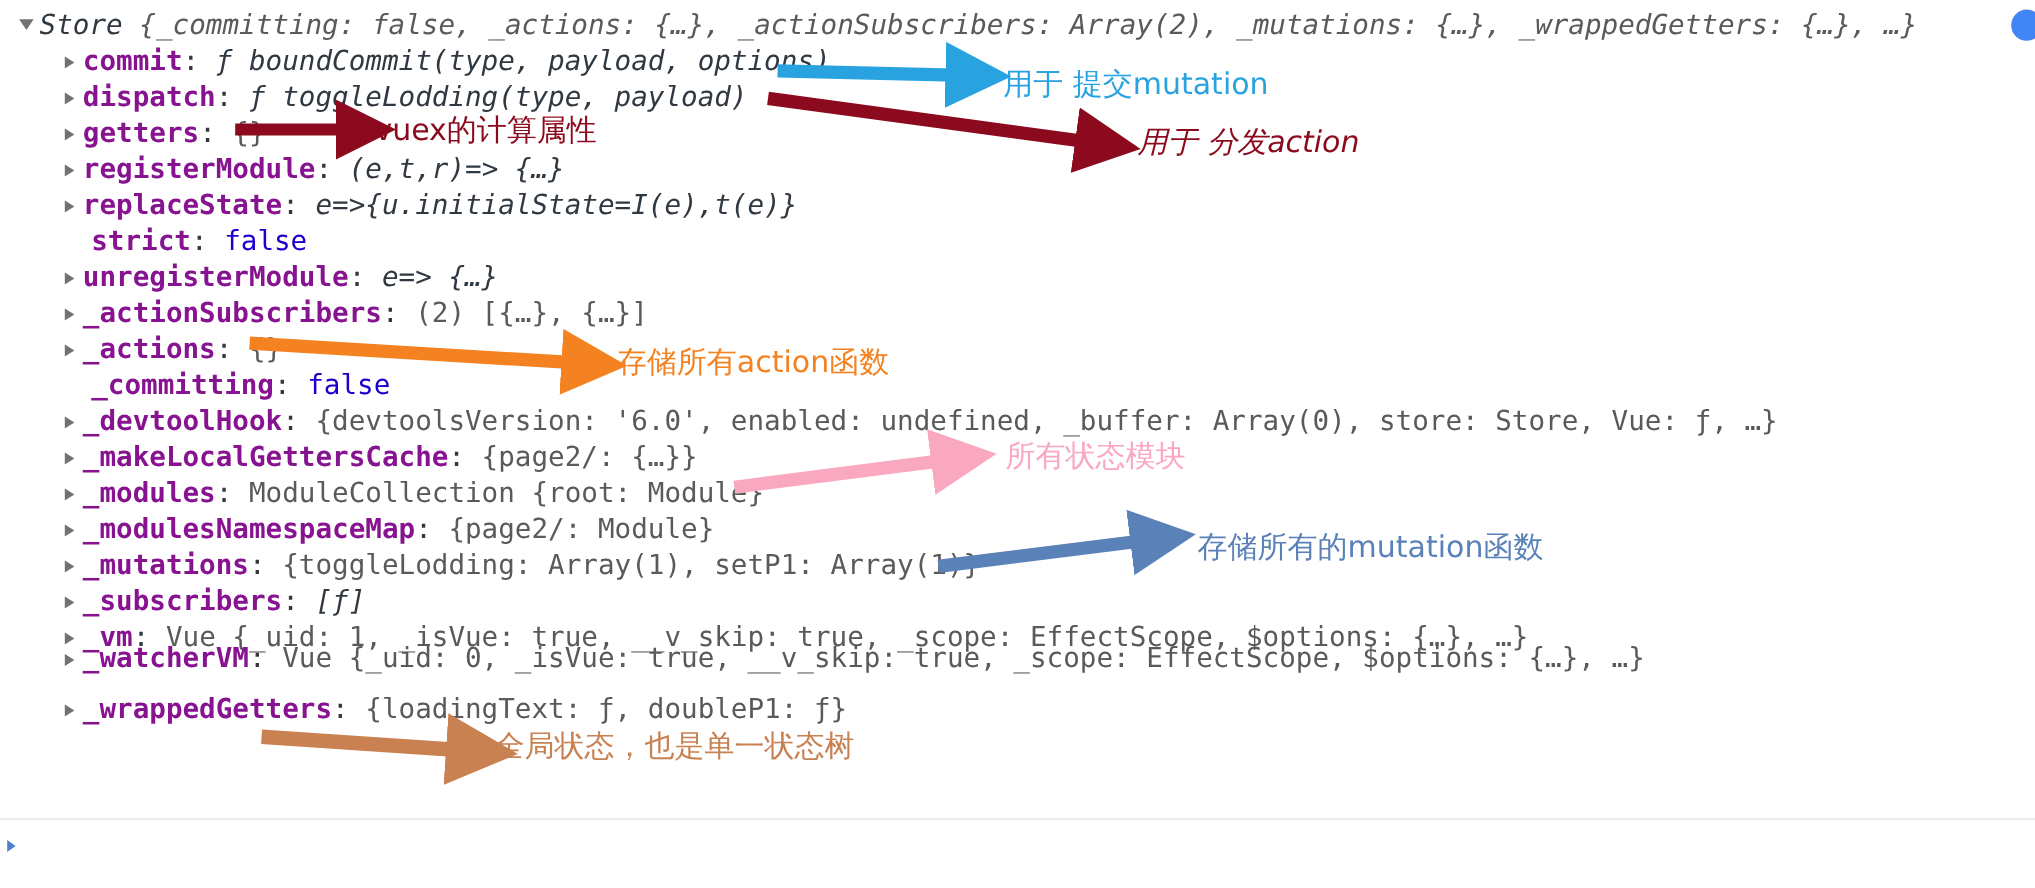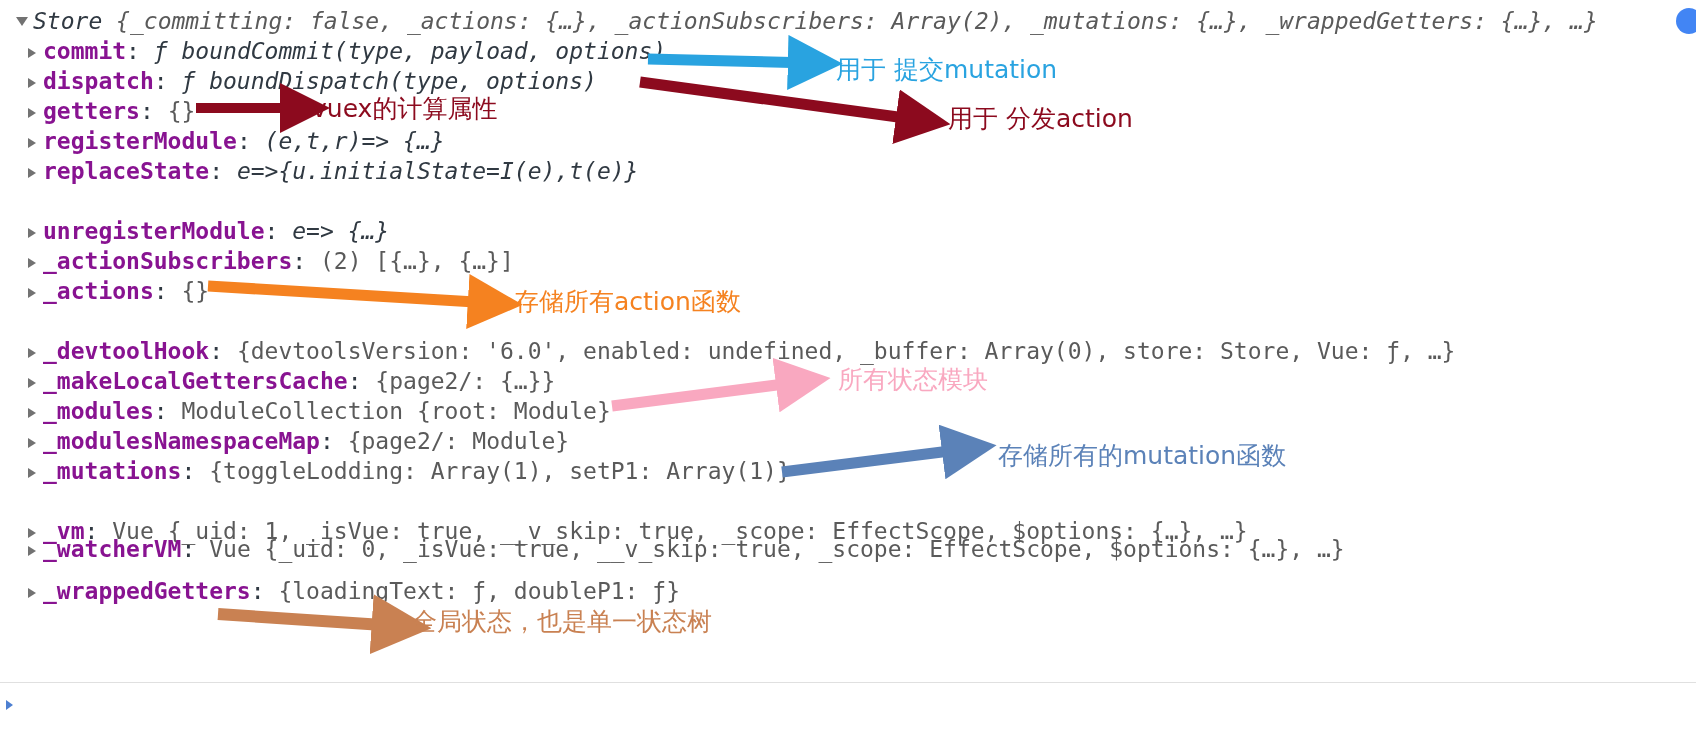--- a/index.html
+++ b/index.html
@@ -26,21 +26,21 @@
   .tree-row {
     position: absolute;
     left: 0;
     white-space: nowrap;
     font-family: "DejaVu Sans Mono", "Liberation Mono", monospace;
     font-size: 23px;
     line-height: 30px;
     color: #303942;
   }
   .tree-row.lvl0 { padding-left: 16px; }
-  .tree-row.lvl1 { padding-left: 28px; }
+  .tree-row.lvl1 { padding-left: 54px; }
 
   
   .tri {
     display: inline-block;
     width: 0; height: 0;
     border-left: 8px solid #727272;
     border-top: 5.5px solid transparent;
     border-bottom: 5.5px solid transparent;
     margin-right: 7px;
     vertical-align: 1px;
@@ -121,48 +121,54 @@
   <div class="tree-row lvl0" style="top:6px">
     <span class="tri open"></span><span class="ctor">Store</span><span class="ctor">&nbsp;</span><span class="ctor obj">{_committing: false, _actions: {…}, _actionSubscribers: Array(2), _mutations: {…}, _wrappedGetters: {…}, …}</span>
   </div>
   <div class="badge-info"></div>
 
   <div class="tree-row lvl1" style="top:36px">
     <span class="tri"></span><span class="k-prop">commit</span><span class="punct">: </span><span class="fn">ƒ boundCommit(type, payload, options)</span>
   </div>
 
   <div class="tree-row lvl1" style="top:66px">
-    <span class="tri"></span><span class="k-prop">dispatch</span><span class="punct">: </span><span class="fn">ƒ boundDispatch(type, options)</span>
+    <span class="tri"></span><span class="k-prop">dispatch</span><span class="punct">: </span><span class="fn">ƒ toggleLodding(type, payload)</span>
   </div>
 
   <div class="tree-row lvl1" style="top:96px">
     <span class="tri"></span><span class="k-prop">getters</span><span class="punct">: </span><span class="obj">{}</span>
   </div>
 
   <div class="tree-row lvl1" style="top:126px">
     <span class="tri"></span><span class="k-prop">registerModule</span><span class="punct">: </span><span class="fn">(e,t,r)=&gt; {…}</span>
   </div>
 
   <div class="tree-row lvl1" style="top:156px">
     <span class="tri"></span><span class="k-prop">replaceState</span><span class="punct">: </span><span class="fn">e=&gt;{u.initialState=I(e),t(e)}</span>
   </div>
 
+  <div class="tree-row lvl1" style="top:186px">
+    <span class="tri spacer"></span><span class="k-strict">strict</span><span class="punct">: </span><span class="bool">false</span>
+  </div>
 
   <div class="tree-row lvl1" style="top:216px">
     <span class="tri"></span><span class="k-prop">unregisterModule</span><span class="punct">: </span><span class="fn">e=&gt; {…}</span>
   </div>
 
   <div class="tree-row lvl1" style="top:246px">
     <span class="tri"></span><span class="k-prop">_actionSubscribers</span><span class="punct">: </span><span class="obj">(2) [{…}, {…}]</span>
   </div>
 
   <div class="tree-row lvl1" style="top:276px">
     <span class="tri"></span><span class="k-prop">_actions</span><span class="punct">: </span><span class="obj">{}</span>
   </div>
 
+  <div class="tree-row lvl1" style="top:306px">
+    <span class="tri spacer"></span><span class="k-prop">_committing</span><span class="punct">: </span><span class="bool">false</span>
+  </div>
 
   <div class="tree-row lvl1" style="top:336px">
     <span class="tri"></span><span class="k-prop">_devtoolHook</span><span class="punct">: </span><span class="obj">{devtoolsVersion: '6.0', enabled: undefined, _buffer: Array(0), store: Store, Vue: ƒ, …}</span>
   </div>
 
   <div class="tree-row lvl1" style="top:366px">
     <span class="tri"></span><span class="k-prop">_makeLocalGettersCache</span><span class="punct">: </span><span class="obj">{page2/: {…}}</span>
   </div>
 
   <div class="tree-row lvl1" style="top:396px">
@@ -170,20 +176,23 @@
   </div>
 
   <div class="tree-row lvl1" style="top:426px">
     <span class="tri"></span><span class="k-prop">_modulesNamespaceMap</span><span class="punct">: </span><span class="obj">{page2/: Module}</span>
   </div>
 
   <div class="tree-row lvl1" style="top:456px">
     <span class="tri"></span><span class="k-prop">_mutations</span><span class="punct">: </span><span class="obj">{toggleLodding: Array(1), setP1: Array(1)}</span>
   </div>
 
+  <div class="tree-row lvl1" style="top:486px">
+    <span class="tri"></span><span class="k-prop">_subscribers</span><span class="punct">: </span><span class="fn">[ƒ]</span>
+  </div>
 
   <div class="tree-row lvl1" style="top:516px">
     <span class="tri"></span><span class="k-prop">_vm</span><span class="punct">: </span><span class="obj">Vue {_uid: 1, _isVue: true, __v_skip: true, _scope: EffectScope, $options: {…}, …}</span>
   </div>
 
   <div class="tree-row lvl1" style="top:534px">
     <span class="tri"></span><span class="k-prop">_watcherVM</span><span class="punct">: </span><span class="obj">Vue {_uid: 0, _isVue: true, __v_skip: true, _scope: EffectScope, $options: {…}, …}</span>
   </div>
 
   <div class="tree-row lvl1" style="top:576px">
@@ -227,18 +236,18 @@
   <line x1="208" y1="286" x2="492" y2="303" stroke="#f58220" stroke-width="11" marker-end="url(#ah-orange)"></line>
 
   <line x1="612" y1="406" x2="800" y2="382" stroke="#f9a8c0" stroke-width="11" marker-end="url(#ah-pink)"></line>
 
   <line x1="782" y1="472" x2="966" y2="449" stroke="#5b82b8" stroke-width="11" marker-end="url(#ah-steel)"></line>
 
   <line x1="218" y1="614" x2="398" y2="626" stroke="#c98152" stroke-width="12" marker-end="url(#ah-tan)"></line>
 </svg>
 
 <div class="ann-label" style="left:836px; top:56px;  color:#29a3e0;">用于 提交mutation</div>
-<div class="ann-label" style="left:948px; top:105px; color:#8c0a1e;">用于 分发action</div>
+<div class="ann-label" style="left:948px; top:105px; color:#8c0a1e;font-style:italic;">用于 分发action</div>
 <div class="ann-label" style="left:312px; top:95px;  color:#8c0a1e;">vuex的计算属性</div>
 <div class="ann-label" style="left:514px; top:288px; color:#f58220;">存储所有action函数</div>
 <div class="ann-label" style="left:838px; top:366px; color:#f9a8c0;">所有状态模块</div>
 <div class="ann-label" style="left:998px; top:442px; color:#5b82b8;">存储所有的mutation函数</div>
 <div class="ann-label" style="left:412px; top:608px; color:#c98152;">全局状态，也是单一状态树</div>
 
 </body></html>

